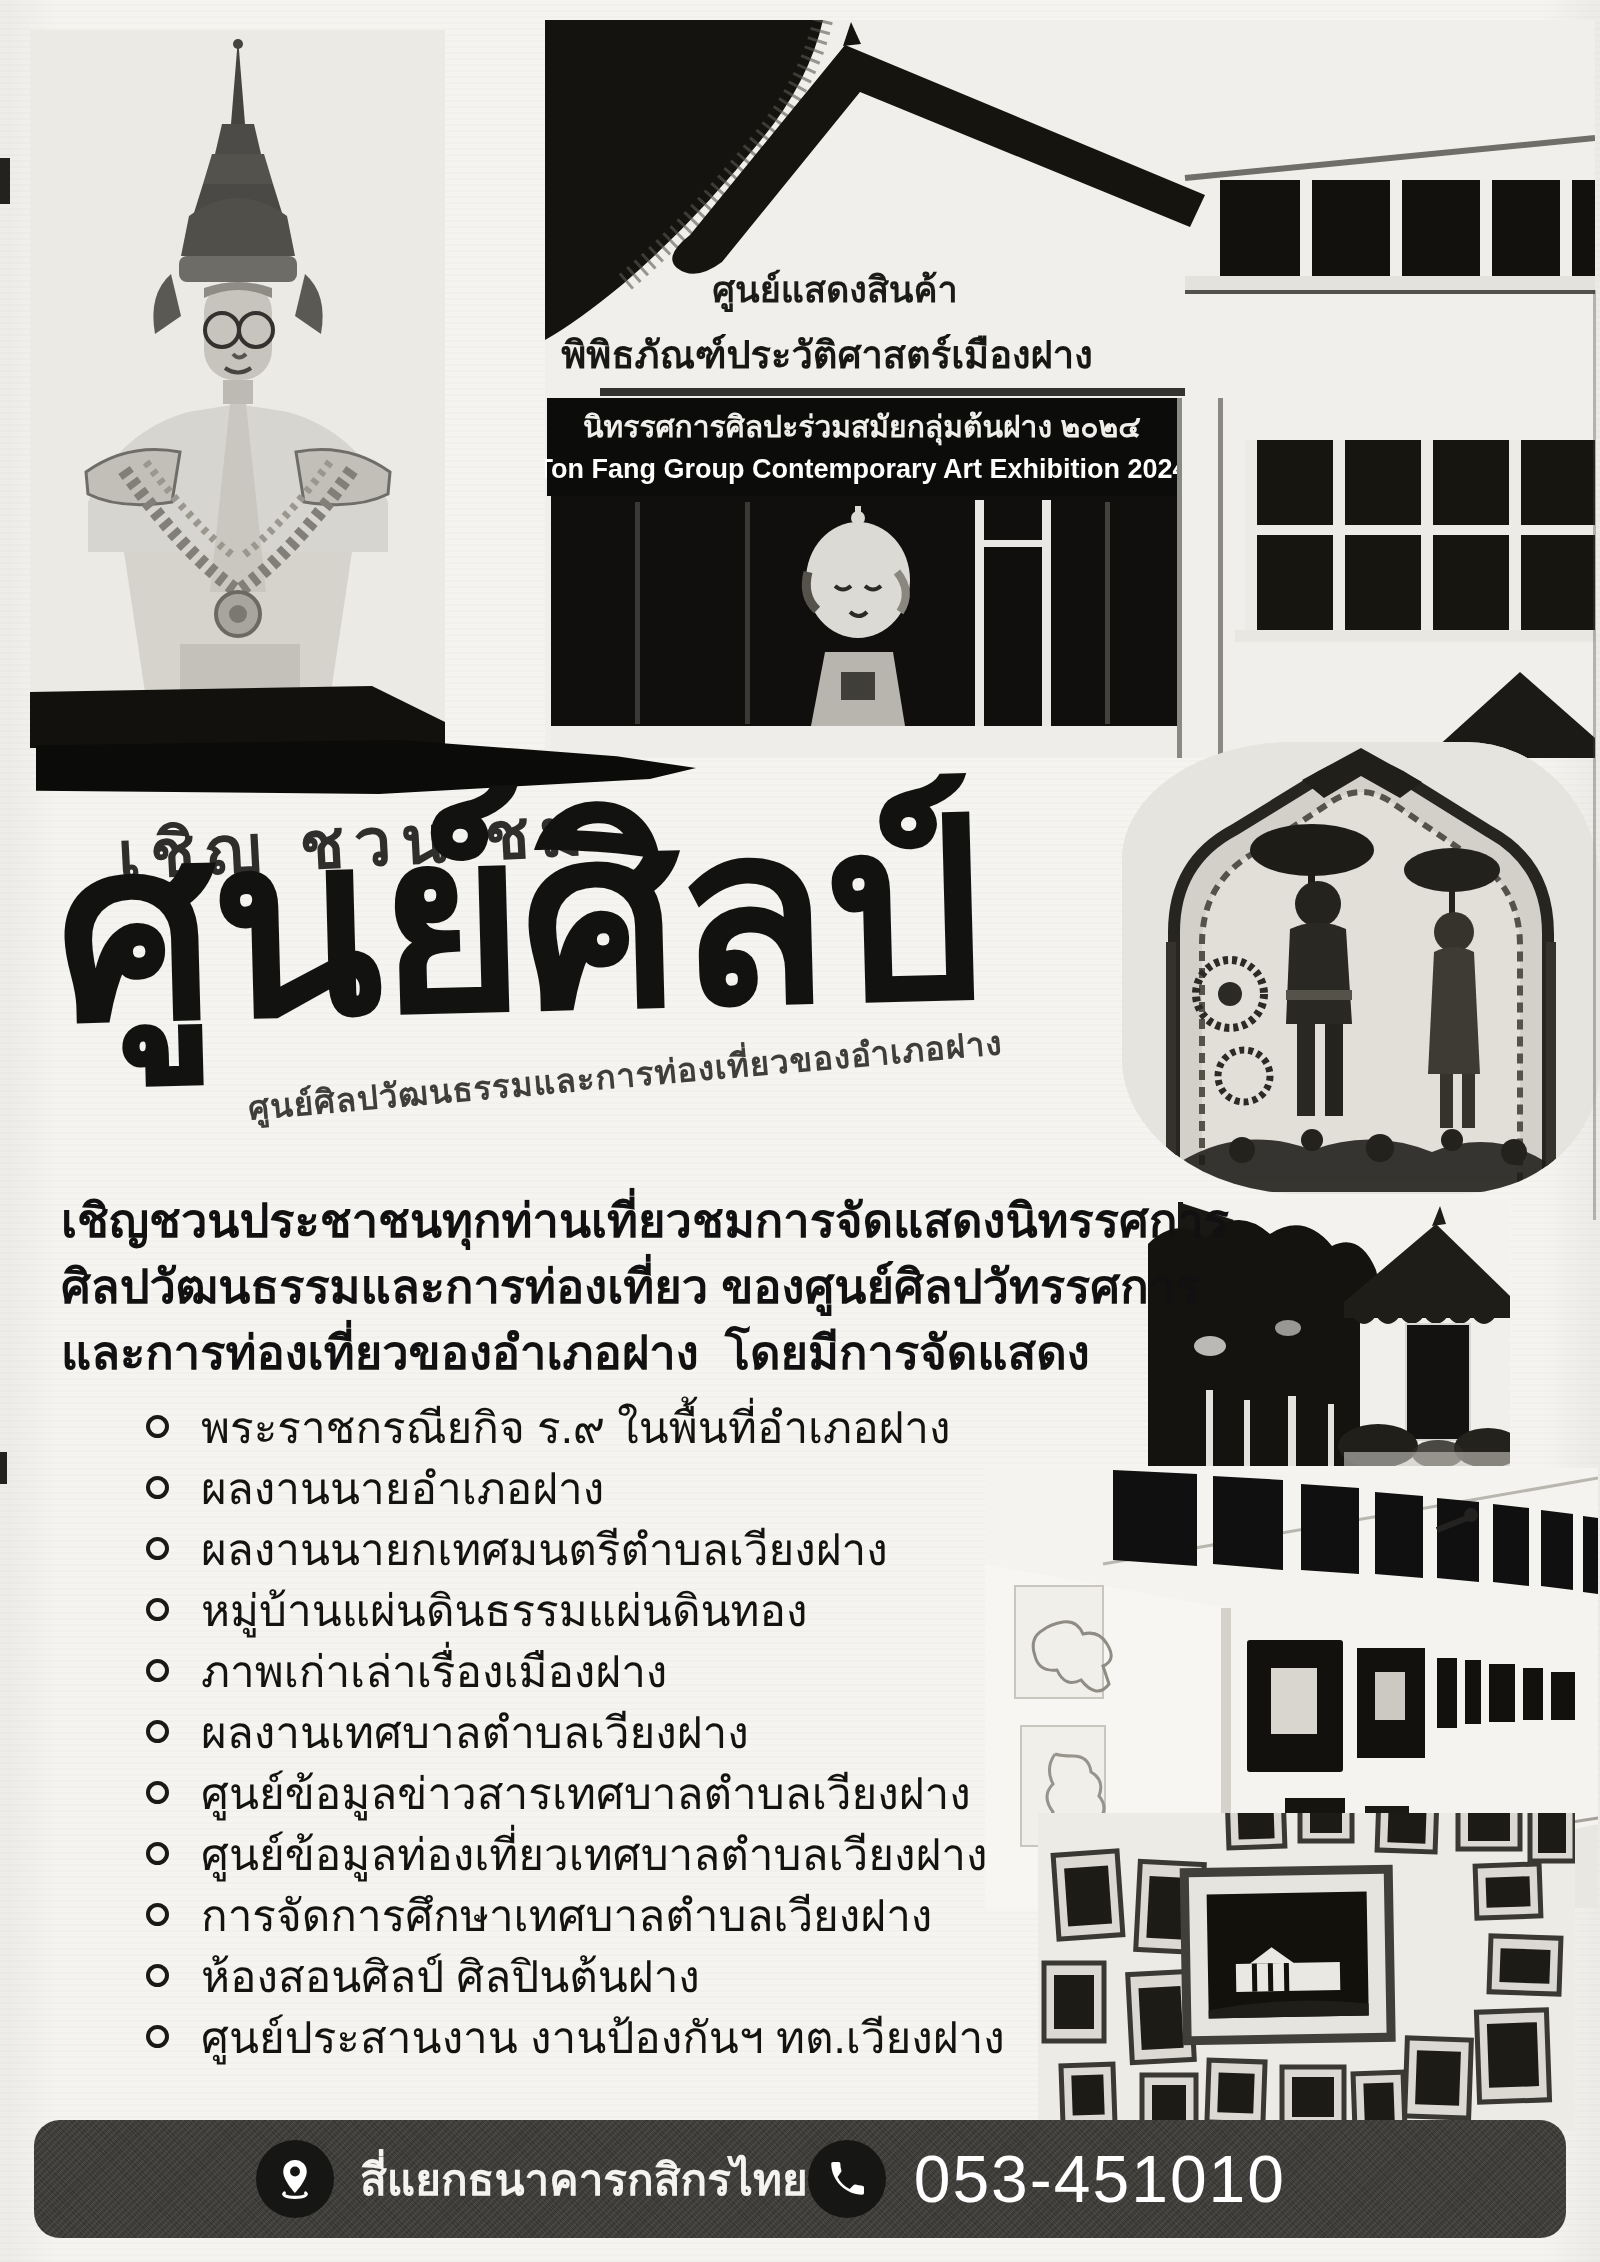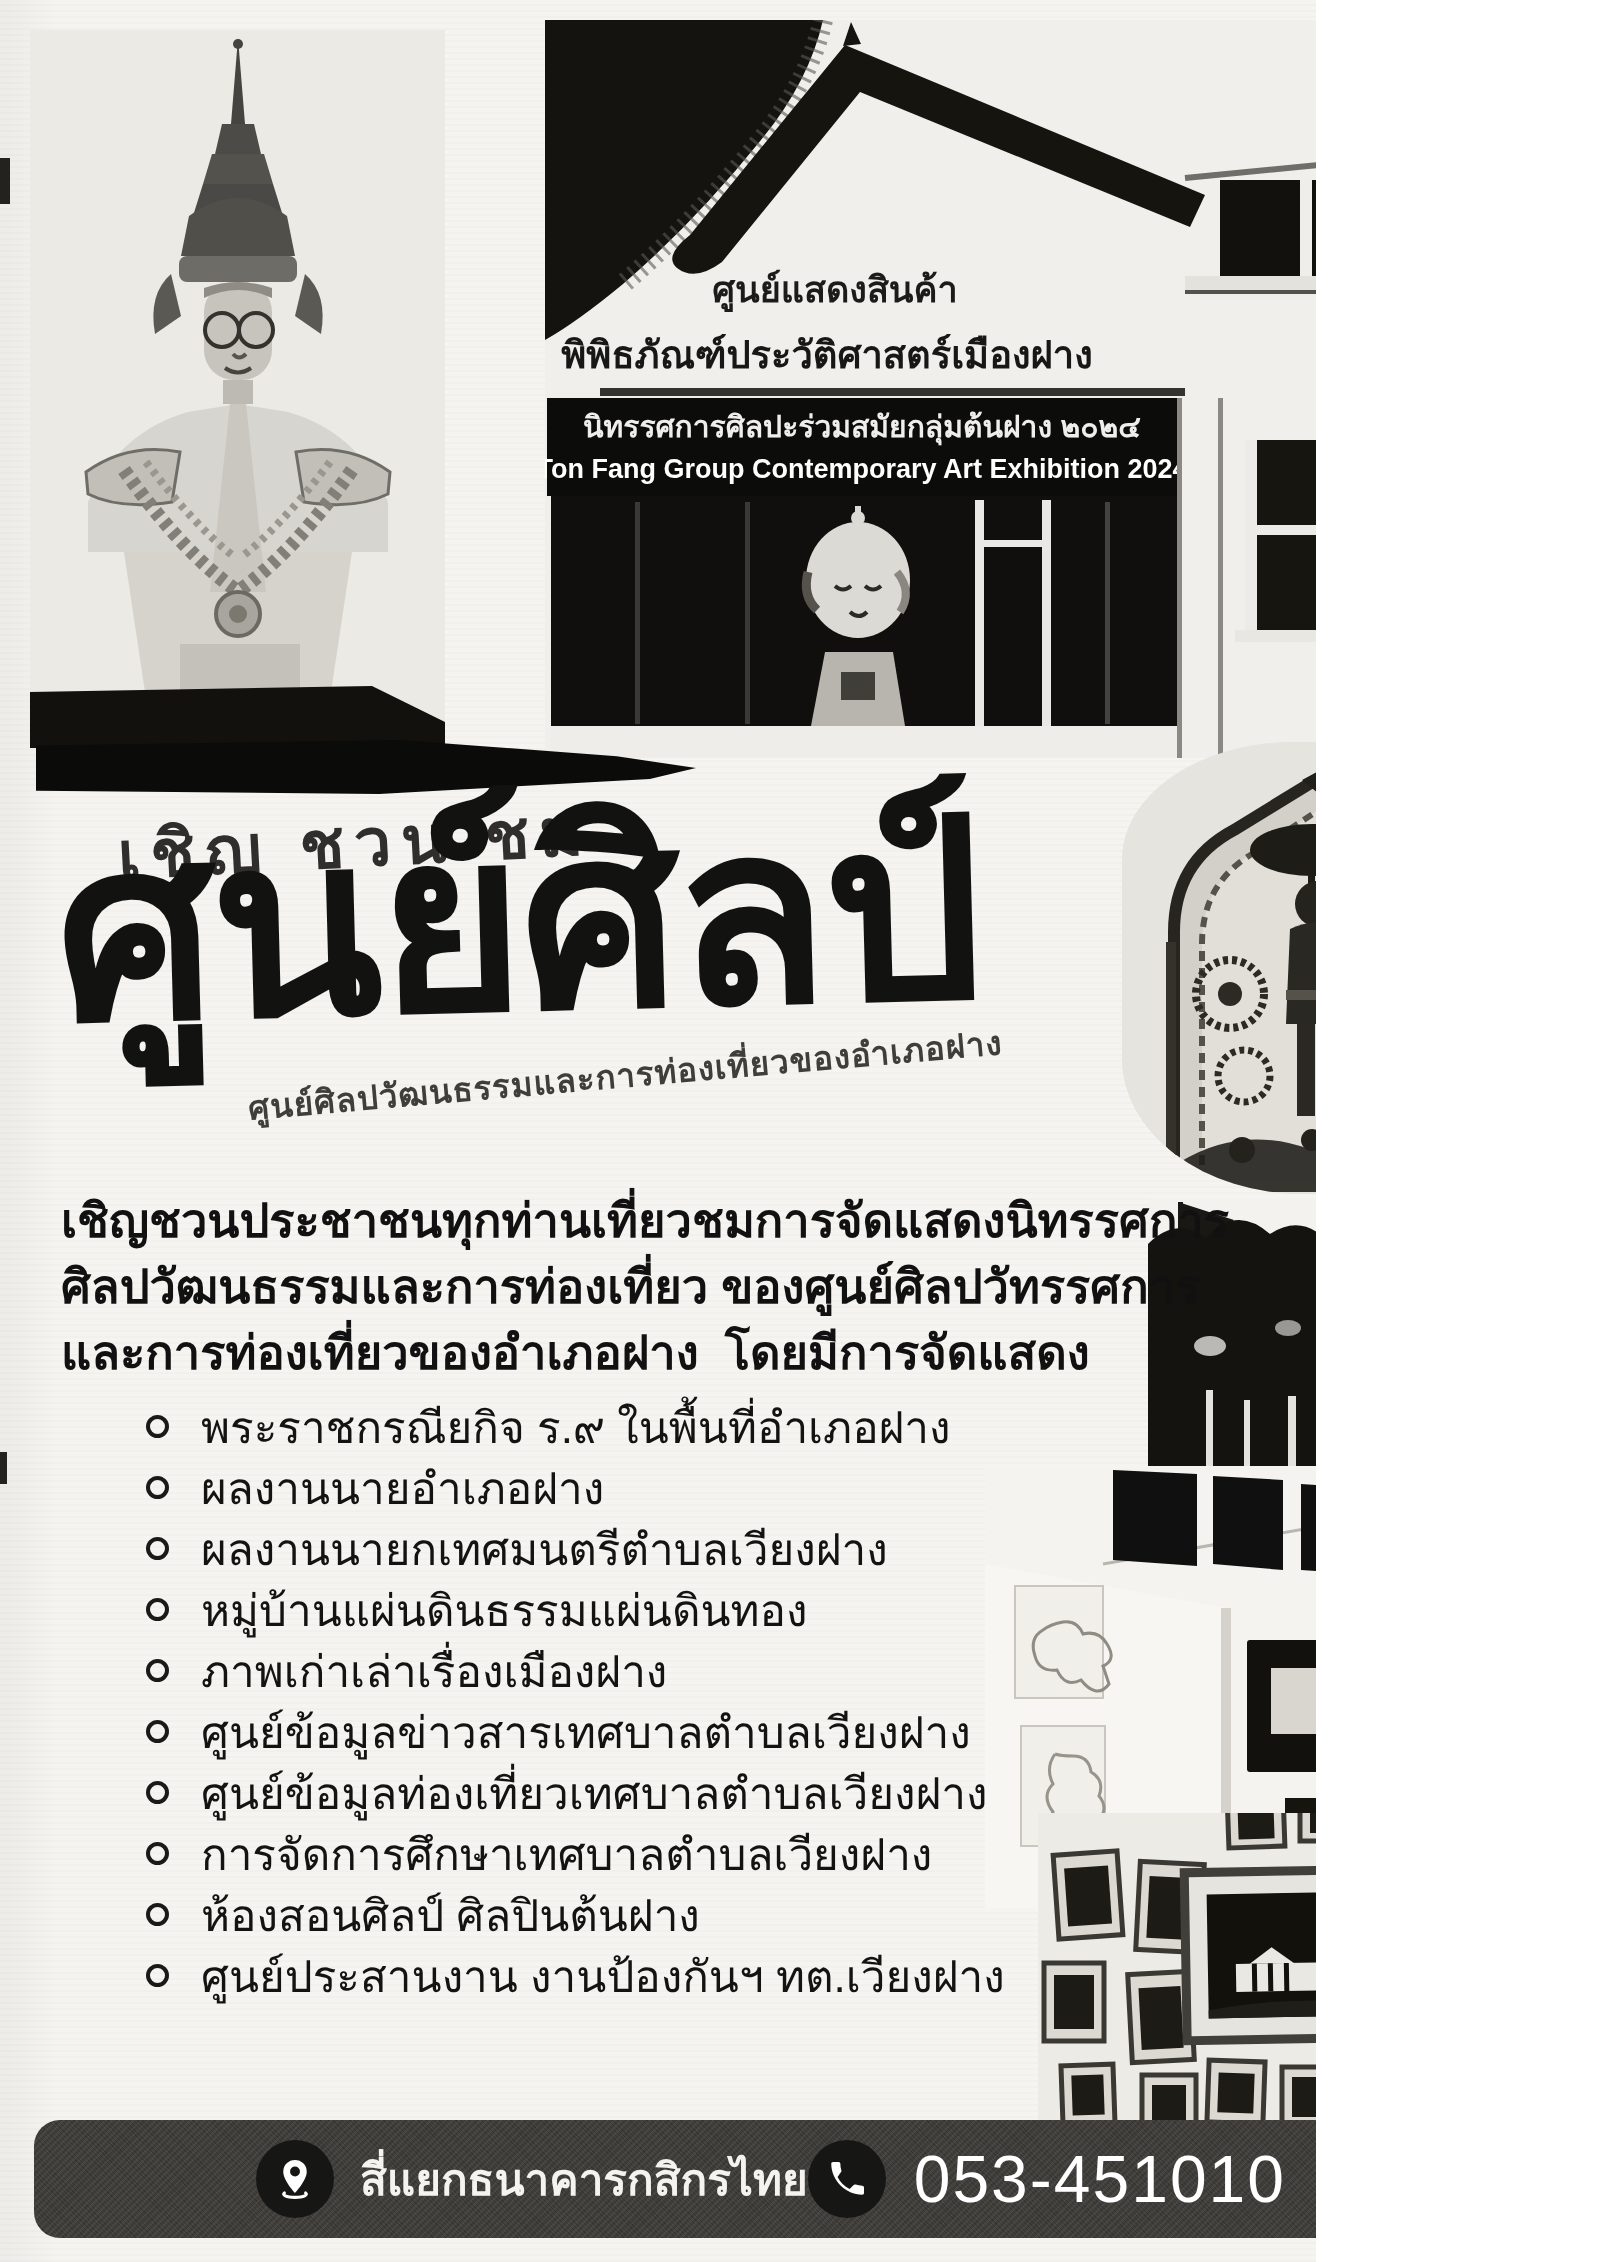--- a/index.html
+++ b/index.html
@@ -1,17 +1,17 @@
 <!DOCTYPE html>
 <html><head>
 <meta charset="utf-8">
 <style>
   html,body{margin:0;padding:0;background:#ffffff;}
   .page{
-    position:relative;width:1316px;height:2262px;overflow:hidden;
+    position:relative;width:1600px;height:2262px;overflow:hidden;
     background:#f5f4f1;
     background-image:
       repeating-linear-gradient(0deg, rgba(0,0,0,0.015) 0 2px, rgba(0,0,0,0) 2px 6px),
       linear-gradient(90deg, rgba(0,0,0,0.03) 0 10px, rgba(0,0,0,0) 60px, rgba(0,0,0,0) 1540px, rgba(0,0,0,0.04) 1600px);
     font-family:"Liberation Sans","DejaVu Sans",sans-serif;
     color:#141414;
   }
   .photo{position:absolute;z-index:1;overflow:hidden;}
   .photo svg{display:block;}
   .statue{left:30px;top:30px;width:415px;height:718px;background:#ebeae5;}
@@ -233,20 +233,24 @@
         <span class="dot"></span>
         <span class="li-text">ผลงานนายกเทศมนตรีตำบลเวียงฝาง</span>
       </li>
     <li>
         <span class="dot"></span>
         <span class="li-text">หมู่บ้านแผ่นดินธรรมแผ่นดินทอง</span>
       </li>
     <li>
         <span class="dot"></span>
         <span class="li-text">ภาพเก่าเล่าเรื่องเมืองฝาง</span>
+      </li>
+    <li>
+        <span class="dot"></span>
+        <span class="li-text">ผลงานเทศบาลตำบลเวียงฝาง</span>
       </li>
     <li>
         <span class="dot"></span>
         <span class="li-text">ศูนย์ข้อมูลข่าวสารเทศบาลตำบลเวียงฝาง</span>
       </li>
     <li>
         <span class="dot"></span>
         <span class="li-text">ศูนย์ข้อมูลท่องเที่ยวเทศบาลตำบลเวียงฝาง</span>
       </li>
     <li>

